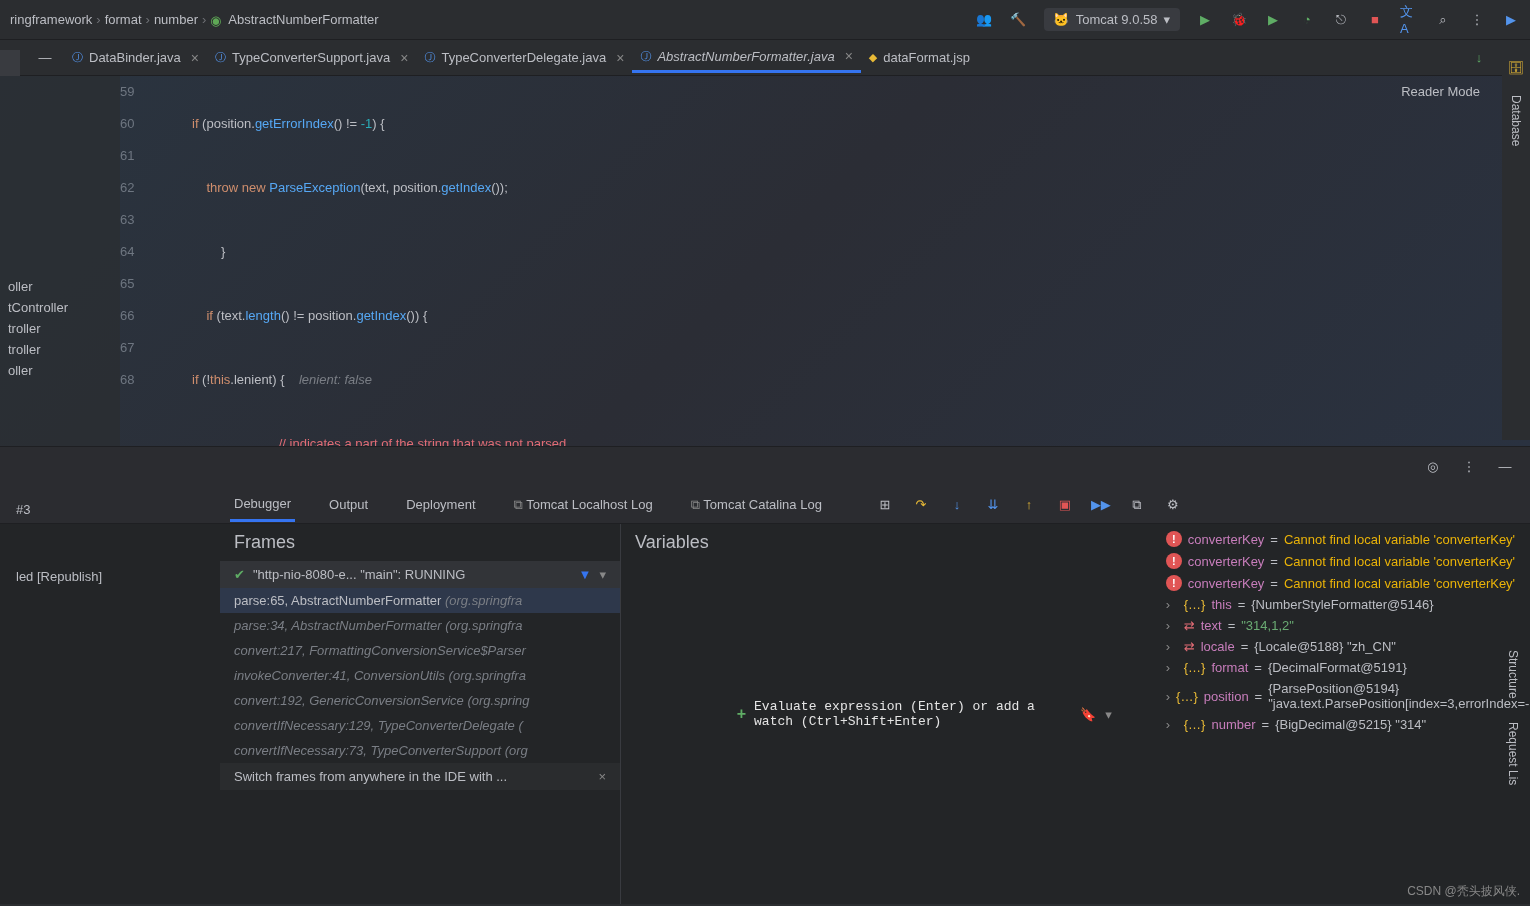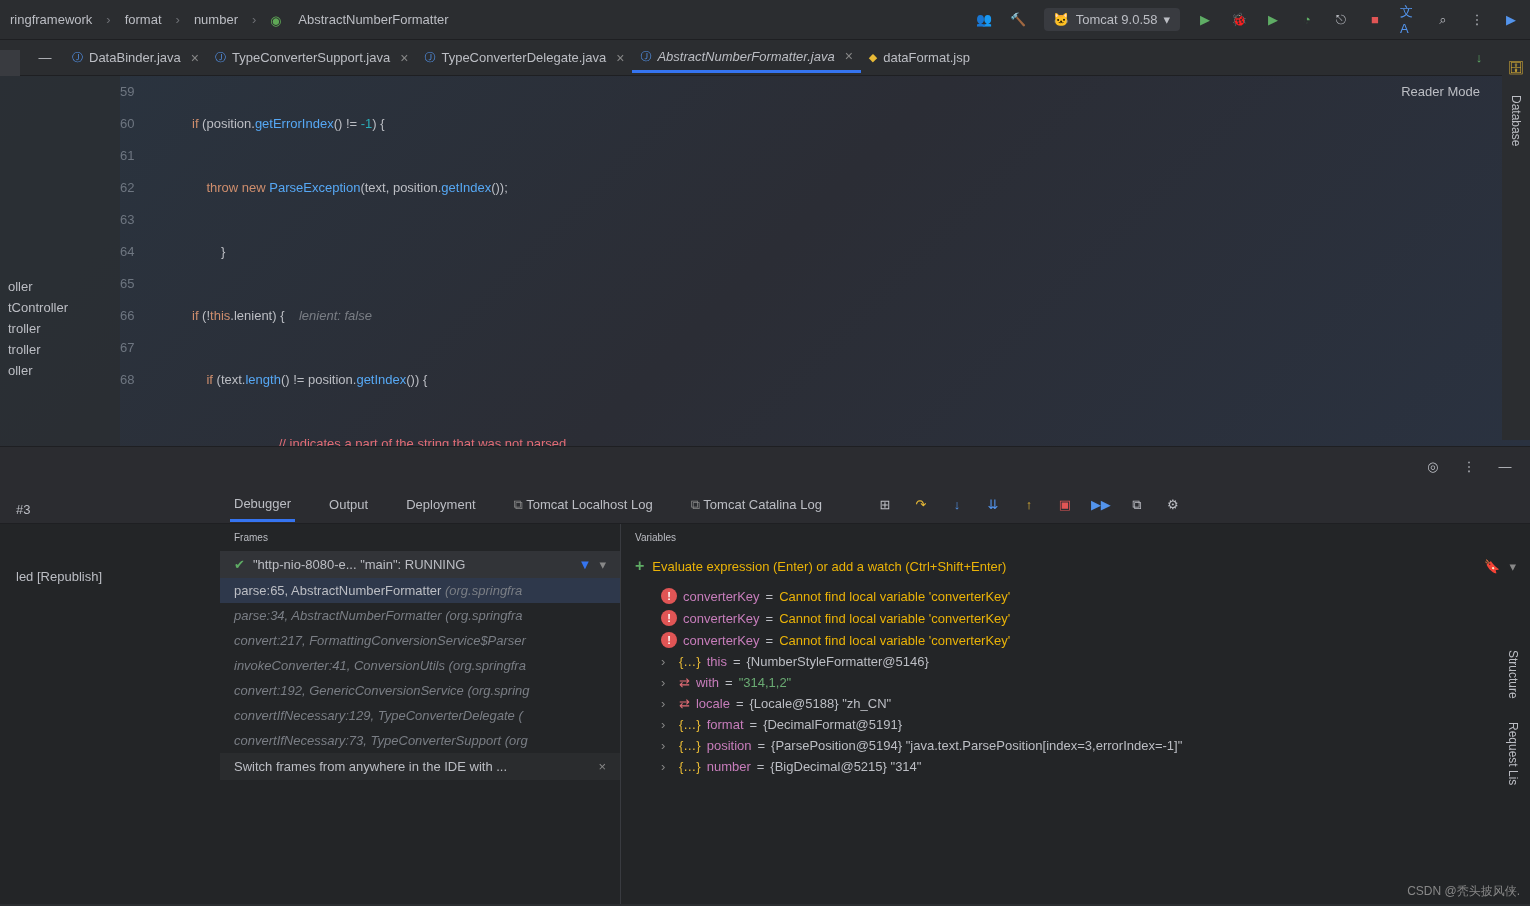--- a/index.html
+++ b/index.html
@@ -1,18 +1,18 @@
 <!DOCTYPE html>
 <html><head>
 <meta charset="utf-8">
 <style>
 *{margin:0;padding:0;box-sizing:border-box;font-family:"Segoe UI",Arial,sans-serif;font-size:13px}
 body{background:#2b2d30;color:#bcbec4;overflow:hidden;width:1530px;height:906px;position:relative}
 .top-bar{height:40px;display:flex;align-items:center;padding:0 10px;background:#2b2d30;border-bottom:1px solid #1e1f22}
-.breadcrumb{display:flex;align-items:center;gap:14px;color:#bcbec4}
+.breadcrumb{display:flex;align-items:center;gap:4px;color:#bcbec4}
 .breadcrumb .sep{color:#6e7075}
 .bc-icon{width:14px;height:14px;display:inline-block;color:#5fa856}
 .spacer{flex:1}
 .toolbar-icons{display:flex;align-items:center;gap:16px}
 .ico{width:18px;height:18px;display:inline-flex;align-items:center;justify-content:center;cursor:pointer}
 .run-config{display:flex;align-items:center;gap:6px;background:#393b40;padding:4px 10px;border-radius:4px}
 .run-config .bug{color:#e8ba36;font-size:13px}
 .ico-green{color:#5fad65}
 .ico-red{color:#e05555}
 .ico-orange{color:#e8ba36}
@@ -42,35 +42,35 @@
 .db-strip .vtext{writing-mode:vertical-rl;color:#bcbec4;font-size:12px}
 .debug-toolbar{height:40px;background:rgba(43,45,48,.85);display:flex;align-items:center;justify-content:flex-end;padding:0 16px;gap:18px;border-top:1px solid #1e1f22}
 .debug-tabs{height:38px;display:flex;align-items:center;background:rgba(43,45,48,.85);padding-left:230px;gap:30px;border-bottom:1px solid #1e1f22}
 .dtab{color:#bcbec4;cursor:pointer;padding:8px 4px}
 .dtab.active{border-bottom:3px solid #3574f0}
 .dtab-icons{display:flex;gap:18px;margin-left:20px;align-items:center}
 .debug-body{display:flex;height:380px;background:rgba(30,31,34,.6)}
 .frames-col{width:400px;margin-left:220px;display:flex;flex-direction:column}
 .left-misc{position:absolute;left:0;top:490px;width:220px;padding:8px}
 .left-misc .row{padding:4px 8px;color:#bcbec4}
-.panel-head{padding:8px 14px;color:#bcbec4;font-size:10px}
+.panel-head{padding:8px 14px;color:#bcbec4;font-size:18px}
 .thread-row{display:flex;align-items:center;gap:8px;padding:6px 14px;background:rgba(60,63,68,.6)}
 .thread-row .chk{color:#5fad65}
 .thread-row .filter{color:#3574f0;margin-left:auto}
 .frame-list{overflow:hidden}
 .frame-item{padding:5px 14px;color:#bcbec4;font-size:13px;white-space:nowrap;overflow:hidden}
 .frame-item.sel{background:rgba(60,80,120,.45)}
 .frame-item.dim{color:#7a7e85;font-style:italic}
 .frame-item .pkg{color:#7a7e85;font-style:italic}
 .hint-bar{display:flex;align-items:flex-start;padding:6px 14px;background:rgba(43,45,48,.9);color:#bcbec4;font-size:13px}
 .hint-bar .cls{margin-left:auto;color:#888;cursor:pointer}
-.vars-col{flex:1;display:flex;flex-direction:column;border-left:1px solid #393b40}
+.vars-col{flex:1;display:flex;flex-direction:row;border-left:1px solid #393b40}
 .eval-row{display:flex;align-items:center;padding:6px 14px;gap:8px}
 .eval-row .plus{color:#5fad65;font-size:16px;font-weight:bold}
-.eval-input{flex:1;color:#eab308;font-family:Liberation Sans, sans-serif}
+.eval-input{flex:1;color:#e5e5e5;font-family:Liberation Mono, monospace}
 .var-list{padding:4px 0;overflow:hidden}
 .var-row{display:flex;align-items:center;gap:6px;padding:3px 14px 3px 40px;font-size:13px}
 .var-row .exp{color:#888;width:12px}
 .vname{color:#c77dbb}
 .veq{color:#bcbec4}
 .vval{color:#bcbec4}
 .verr{color:#eab308}
 .vstr{color:#6aab73}
 .err-badge{background:#e05555;color:#fff;border-radius:50%;width:16px;height:16px;display:inline-flex;align-items:center;justify-content:center;font-size:11px;font-weight:bold}
 .braces{color:#e8ba36}
@@ -169,22 +169,22 @@
     <div>65</div>
     <div>66</div>
     <div>67</div>
     <div>68</div>
   </div>
   <div class="fold-col"></div>
   <div class="code">
 <div><span class="kw">if</span> (position.<span class="fn">getErrorIndex</span>() != <span class="num">-1</span>) {</div>
 <div>    <span class="kw">throw new</span> <span class="fn">ParseException</span>(text, position.<span class="fn">getIndex</span>());</div>
 <div>        }</div>
+<div>    <span class="kw">if</span> (text.<span class="fn">length</span>() != position.<span class="fn">getIndex</span>()) {</div>
 <div><span class="kw">if</span> (!<span class="kw">this</span>.lenient) {    <span class="hint">lenient: false</span></div>
-<div>    <span class="kw">if</span> (text.<span class="fn">length</span>() != position.<span class="fn">getIndex</span>()) {</div>
 <div>        <span class="err-comm">                // indicates a part of the string that was not parsed</span></div>
 
 
 
 
   </div>
   <div class="reader-mode">Reader Mode</div>
   <div class="check">✔</div>
 </div>
 
@@ -270,21 +270,21 @@
       <div class="var-row">
           <span class="exp">›</span>
           <span class="braces">{…}</span> 
           <span class="vname">this</span> 
           <span class="veq">=</span> 
           <span class="vval">{NumberStyleFormatter@5146}</span>
         </div>
       <div class="var-row">
           <span class="exp">›</span>
           <span style="color:#e06c75">⇄</span> 
-          <span class="vname">with</span> 
+          <span class="vname">text</span> 
           <span class="veq">=</span> 
           <span class="vstr">"314,1,2"</span>
         </div>
       <div class="var-row">
           <span class="exp">›</span>
           <span style="color:#e06c75">⇄</span> 
           <span class="vname">locale</span> 
           <span class="veq">=</span> 
           <span class="vval">{Locale@5188} "zh_CN"</span>
         </div>

